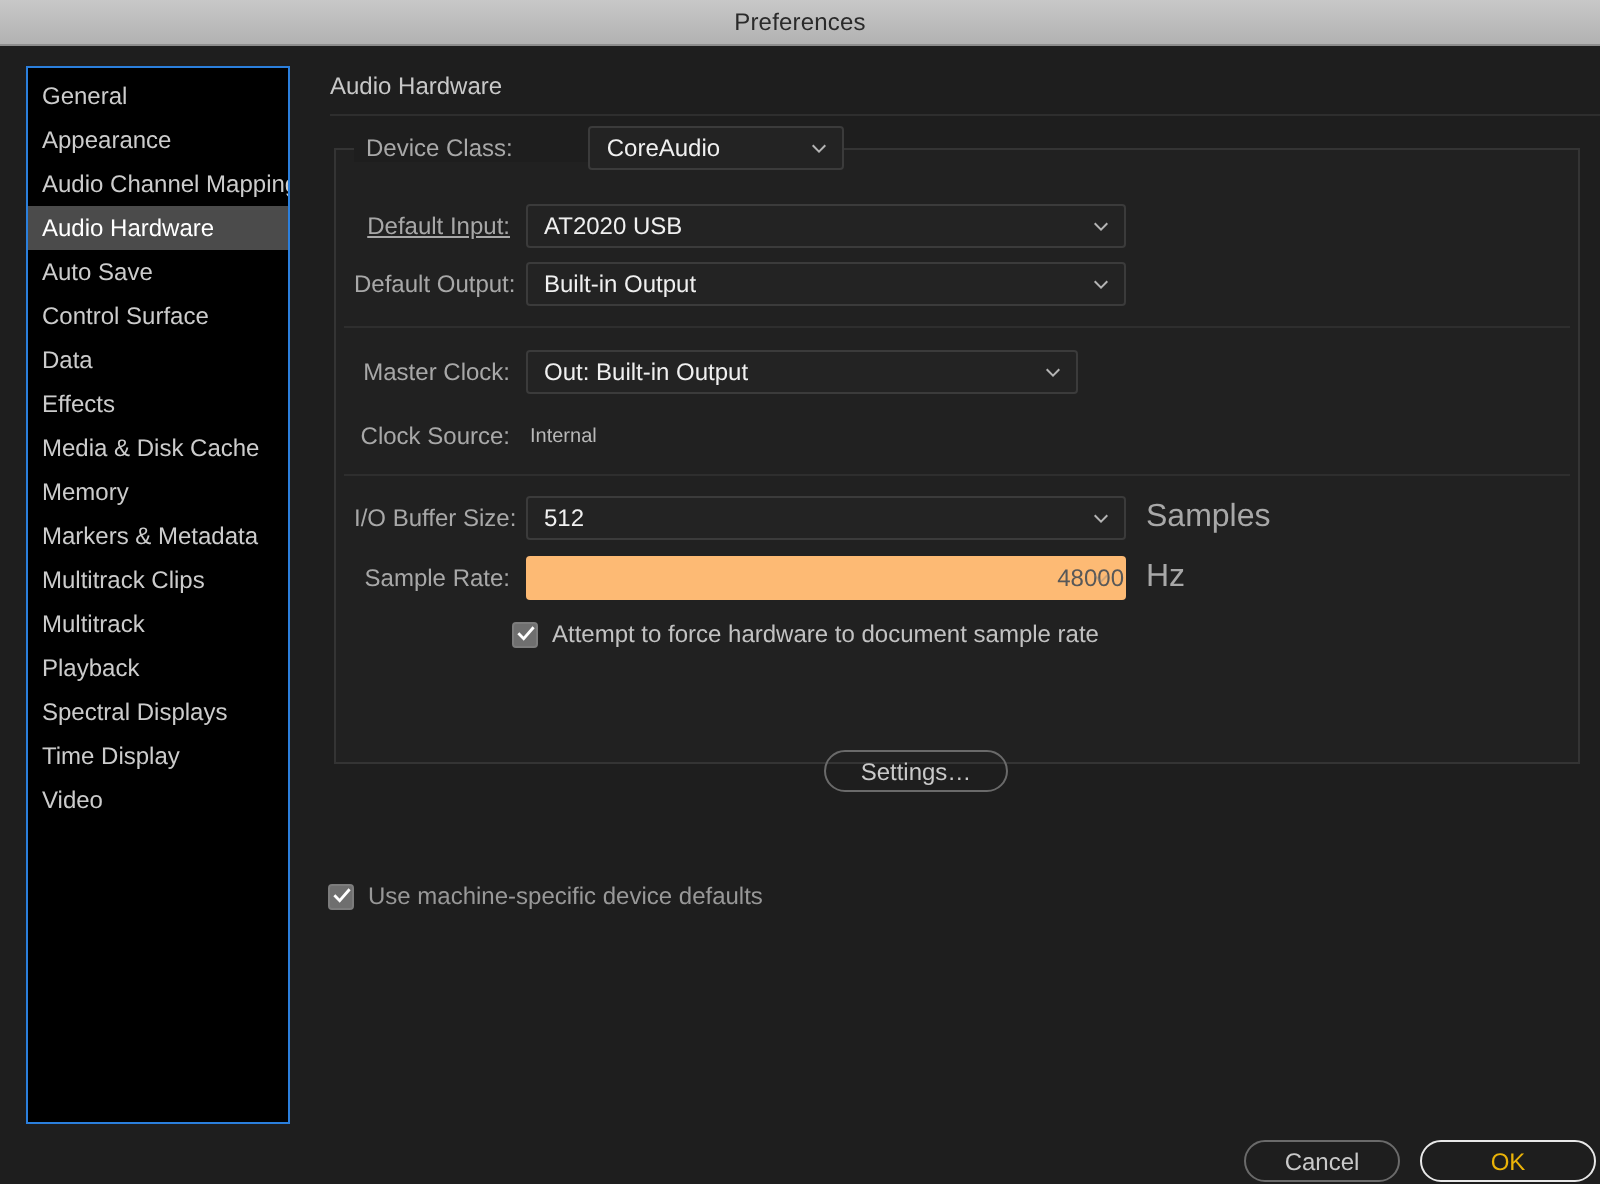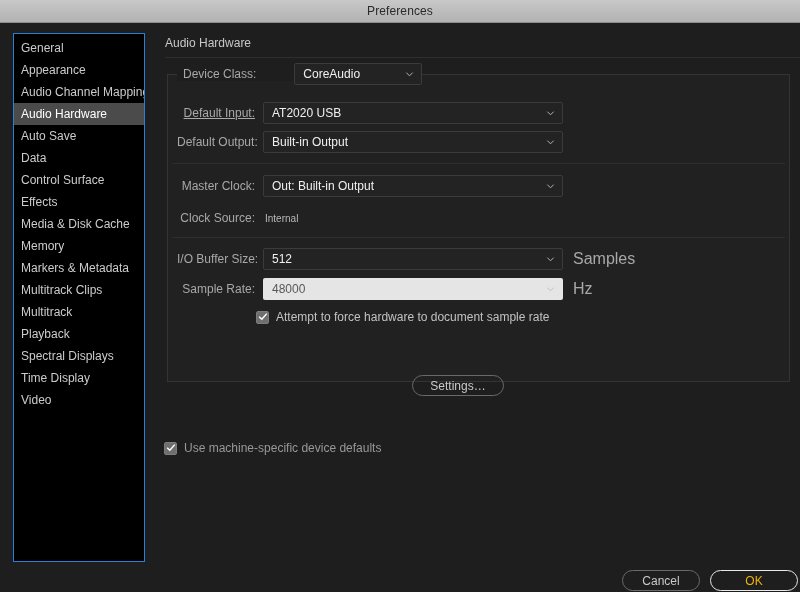--- a/index.html
+++ b/index.html
@@ -142,23 +142,24 @@
   .combo .chev {
     position: absolute;
     right: 7px;
     top: 50%;
     transform: translateY(-50%);
     width: 9px;
     height: 9px;
     display: block;
   }
   .combo.disabled {
-    background: #e5e5e5;
+    background: #fdba74;
     border-color: transparent;
     color: #585858;
+    justify-content: flex-end;
   }
   .combo.disabled .chev { opacity: 0.35; }
 
   .static-value {
     font-size: 10px;
     color: #b8b8b8;
     margin-left: 10px;
   }
 
   .rule {
@@ -240,22 +241,22 @@
 <div class="titlebar">
   <span class="titlebar-text">Preferences</span>
 </div>
 
 <div class="sidebar">
   <div class="side-item">General</div>
   <div class="side-item">Appearance</div>
   <div class="side-item">Audio Channel Mapping</div>
   <div class="side-item selected">Audio Hardware</div>
   <div class="side-item">Auto Save</div>
+  <div class="side-item">Control Surface</div>
   <div class="side-item">Data</div>
-  <div class="side-item">Control Surface</div>
   <div class="side-item">Effects</div>
   <div class="side-item">Media &amp; Disk Cache</div>
   <div class="side-item">Memory</div>
   <div class="side-item">Markers &amp; Metadata</div>
   <div class="side-item">Multitrack Clips</div>
   <div class="side-item">Multitrack</div>
   <div class="side-item">Playback</div>
   <div class="side-item">Spectral Displays</div>
   <div class="side-item">Time Display</div>
   <div class="side-item">Video</div>
@@ -296,21 +297,21 @@
       <svg class="chev" viewBox="0 0 10 10">
         <path d="M1.5 3.5 L5 7 L8.5 3.5" fill="none" stroke="#b4b4b4" stroke-width="1.1"></path>
       </svg>
     </div>
   </div>
 
   <div class="rule" style="left:17px; top:133px; width:613px;"></div>
 
   <div class="row" style="left:22px; top:145px;">
     <span class="lbl" style="width:78px;">Master Clock:</span>
-    <div class="combo" style="width:300px;">
+    <div class="combo" style="width:276px;">
       <span>Out: Built-in Output</span>
       <svg class="chev" viewBox="0 0 10 10">
         <path d="M1.5 3.5 L5 7 L8.5 3.5" fill="none" stroke="#b4b4b4" stroke-width="1.1"></path>
       </svg>
     </div>
   </div>
 
   <div class="row" style="left:22px; top:177px;">
     <span class="lbl" style="width:78px;">Clock Source:</span>
     <span class="static-value">Internal</span>

